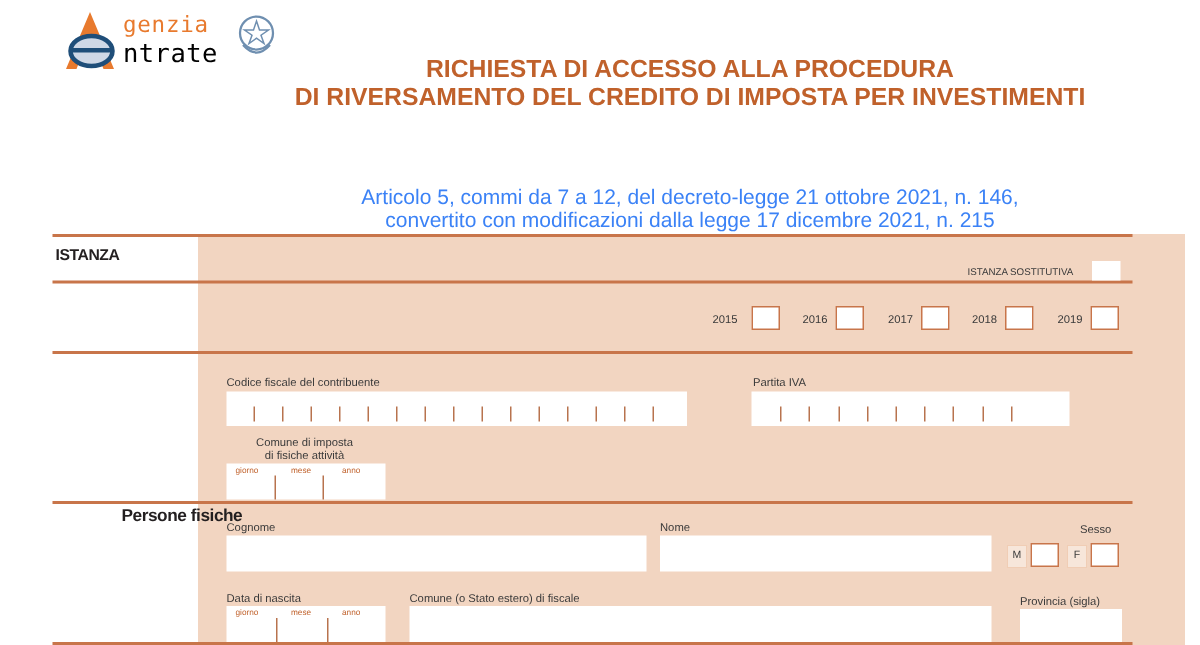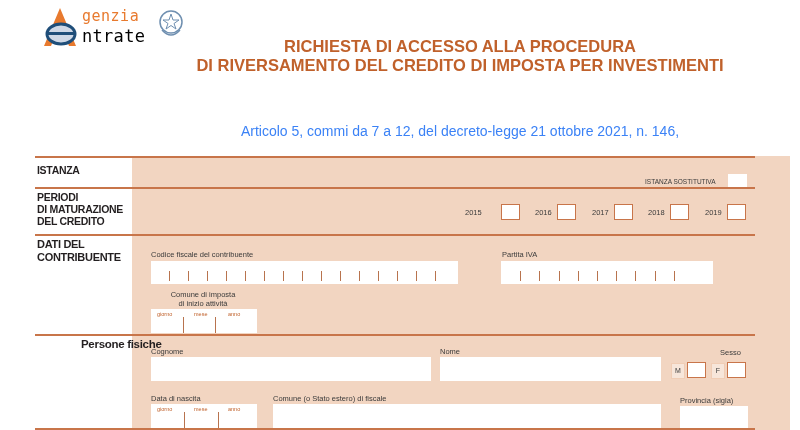--- a/index.html
+++ b/index.html
@@ -52,56 +52,48 @@
     <path d="M5,22 Q14,32 23,22" fill="none" stroke="#6f8fb0" stroke-width="1.5"></path>
   </svg>
 </div>
 
 <div class="abs title">
   <div>RICHIESTA DI ACCESSO ALLA PROCEDURA</div>
   <div>DI RIVERSAMENTO DEL CREDITO DI IMPOSTA PER INVESTIMENTI</div>
 </div>
 <div class="abs subtitle">
   <div>Articolo 5, commi da 7 a 12, del decreto-legge 21 ottobre 2021, n. 146,</div>
+  <div>convertito con modificazioni dalla legge 17 dicembre 2021, n. 215</div>
 </div>
 
 <div class="abs form">
   <div class="left-col"></div>
   <div class="right-col"></div>
 
   <div class="hline" style="top:0;width:720px;"></div>
   <div class="hline" style="top:31px;width:720px;"></div>
   <div class="hline" style="top:78px;width:720px;"></div>
   <div class="hline" style="top:178px;width:720px;"></div>
   <div class="hline" style="top:272px;width:720px;"></div>
 
   <div class="sec-label" style="top:8px;">ISTANZA</div>
   <span class="small" style="left:610px;top:22px;font-size:6.5px;">ISTANZA SOSTITUTIVA</span>
   <div class="box" style="left:693px;top:18px;width:19px;height:13px;"></div>
 
-  <div class="sec-label" style="top:35px;">
-    <div>PERIODI</div>
-    <div>DI MATURAZIONE</div>
-    <div>DEL CREDITO</div>
-  </div>
-  <span class="year" style="left:430px;top:52px;">2015</span>
+  <span class="year" style="left:440px;top:52px;">2015</span>
   <div class="cb" style="left:466px;top:48px;"></div>
   <span class="year" style="left:500px;top:52px;">2016</span>
   <div class="cb" style="left:522px;top:48px;"></div>
   <span class="year" style="left:557px;top:52px;">2017</span>
   <div class="cb" style="left:579px;top:48px;"></div>
   <span class="year" style="left:613px;top:52px;">2018</span>
   <div class="cb" style="left:635px;top:48px;"></div>
   <span class="year" style="left:670px;top:52px;">2019</span>
   <div class="cb" style="left:692px;top:48px;"></div>
 
-  <div class="sec-label" style="top:82px;font-size:11px;line-height:13px;">
-    <div>DATI DEL</div>
-    <div>CONTRIBUENTE</div>
-  </div>
   <span class="small" style="left:116px;top:94px;">Codice fiscale del contribuente</span>
   <div class="box" style="left:116px;top:105px;width:307px;height:23px;">
     <div class="tick" style="left:18px;"></div>
       <div class="tick" style="left:37px;"></div>
       <div class="tick" style="left:56px;"></div>
     <div class="tick" style="left:75px;"></div>
       <div class="tick" style="left:94px;"></div>
       <div class="tick" style="left:113px;"></div>
     <div class="tick" style="left:132px;"></div>
       <div class="tick" style="left:151px;"></div>
@@ -120,21 +112,21 @@
       <div class="tick" style="left:58px;"></div>
     <div class="tick" style="left:77px;"></div>
       <div class="tick" style="left:96px;"></div>
       <div class="tick" style="left:115px;"></div>
     <div class="tick" style="left:134px;"></div>
       <div class="tick" style="left:154px;"></div>
       <div class="tick" style="left:173px;"></div>
   </div>
   <div class="small" style="left:130px;top:134px;width:76px;text-align:center;line-height:9px;">
     <div>Comune di imposta</div>
-    <div>di inizio attività</div>
+    <div>di fisiche attività</div>
   </div>
   <div class="box" style="left:116px;top:153px;width:106px;height:24px;">
     <span class="tiny-orange" style="left:6px;top:2px;">giorno</span>
     <span class="tiny-orange" style="left:43px;top:2px;">mese</span>
     <span class="tiny-orange" style="left:77px;top:2px;">anno</span>
     <div class="divider" style="left:32px;top:8px;height:16px;"></div>
     <div class="divider" style="left:64px;top:8px;height:16px;"></div>
   </div>
 
   <div class="sec-label persone" style="top:182px;padding-left:44px;">Persone fisiche</div>

